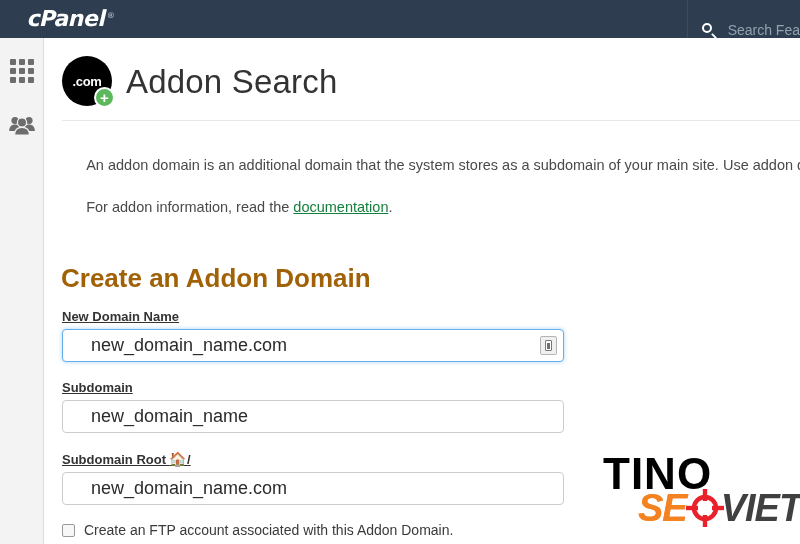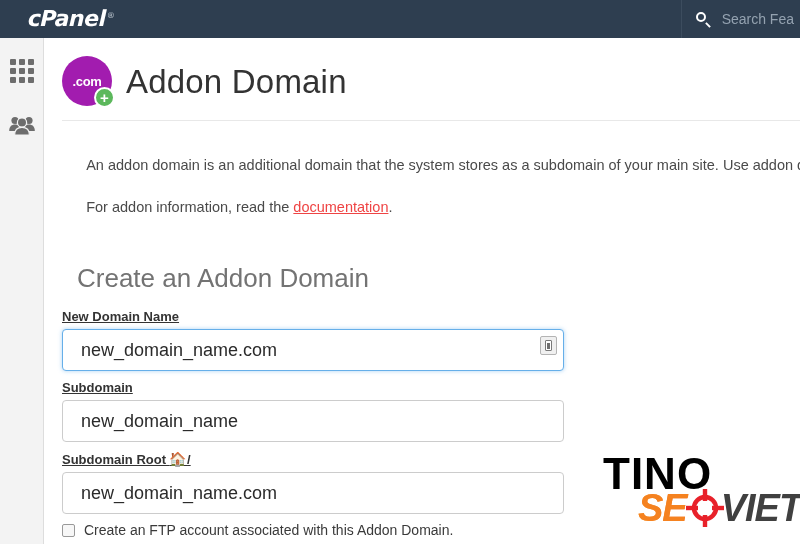--- a/index.html
+++ b/index.html
@@ -48,22 +48,22 @@
     vertical-align: super;
     color: #c9d2da;
     margin-left: 1px;
   }
   .topbar-right {
     position: absolute;
     right: 0;
     top: 0;
     height: 38px;
     display: flex;
-    align-items: center;
-    padding-right: 6px;
+    align-items: flex-end;
+    padding-right: 0;
     border-radius: 9px;
   }
   .search-divider {
     width: 1px;
     height: 38px;
     background: #3c4c5e;
     margin-right: 14px;
   }
   .search-icon {
     width: 15px;
@@ -146,21 +146,21 @@
     height: 72px;
   }
   .dotcom-icon {
     position: relative;
     width: 50px; height: 50px;
     flex: none;
   }
   .dotcom-circle {
     width: 50px; height: 50px;
     border-radius: 50%;
-    background: #a21caf;
+    background: #000000;
     display: flex;
     align-items: center;
     justify-content: center;
     color: #ffffff;
     font-size: 13px;
     font-weight: bold;
     letter-spacing: -0.3px;
   }
   .dotcom-badge {
     position: absolute;
@@ -193,29 +193,29 @@
 
   .description {
     margin: 13px 0 0 17px;
     width: 900px;
     font-size: 14.5px;
     color: #4a4a4a;
     line-height: 21px;
     white-space: pre-wrap;
   }
   .doc-link {
-    color: #ef4444;
+    color: #15803d;
     text-decoration: underline;
   }
 
   .section-title {
-    margin: 26px 0 0 32px;
+    margin: 26px 0 0 16px;
     font-size: 26px;
-    font-weight: normal;
-    color: #737373;
+    font-weight: bold;
+    color: #a16207;
     line-height: 1;
   }
 
   .field-block { margin: 18px 0 0 17px; }
   .field-label {
     font-size: 13px;
     font-weight: bold;
     color: #333333;
     margin-bottom: 5px;
     display: block;
@@ -226,27 +226,27 @@
     font-family: "DejaVu Sans", sans-serif;
   }
 
   .input-wrap {
     position: relative;
     width: 502px;
     height: 33px;
   }
   .text-input {
     width: 502px;
-    height: 42px;
+    height: 33px;
     border: 1px solid #cccccc;
     border-radius: 4px;
     background: #ffffff;
     font-size: 18px;
     color: #2b2b2b;
-    padding: 0 30px 0 18px;
+    padding: 0 30px 0 28px;
     font-family: "Liberation Sans", sans-serif;
     outline: none;
   }
   .text-input.focused {
     border: 1px solid #66afe9;
     box-shadow: 0 0 4px rgba(102,175,233,0.55);
   }
   .autofill-icon {
     position: absolute;
     right: 7px;
@@ -391,21 +391,21 @@
 
   </div>
 
   <div class="content">
 
     <div class="page-head">
       <div class="dotcom-icon">
         <div class="dotcom-circle">.com</div>
         <div class="dotcom-badge">+</div>
       </div>
-      <h1 class="page-title">Addon Domain</h1>
+      <h1 class="page-title">Addon Search</h1>
     </div>
 
     <div class="divider"></div>
 
     <div class="description">
       <span>An addon domain is an additional domain that the system stores as a subdomain of your main site. Use addon domains</span><br>
       <span>For addon information, read the </span><a class="doc-link" href="#">documentation</a><span>.</span>
     </div>
 
     <h2 class="section-title">Create an Addon Domain</h2>

